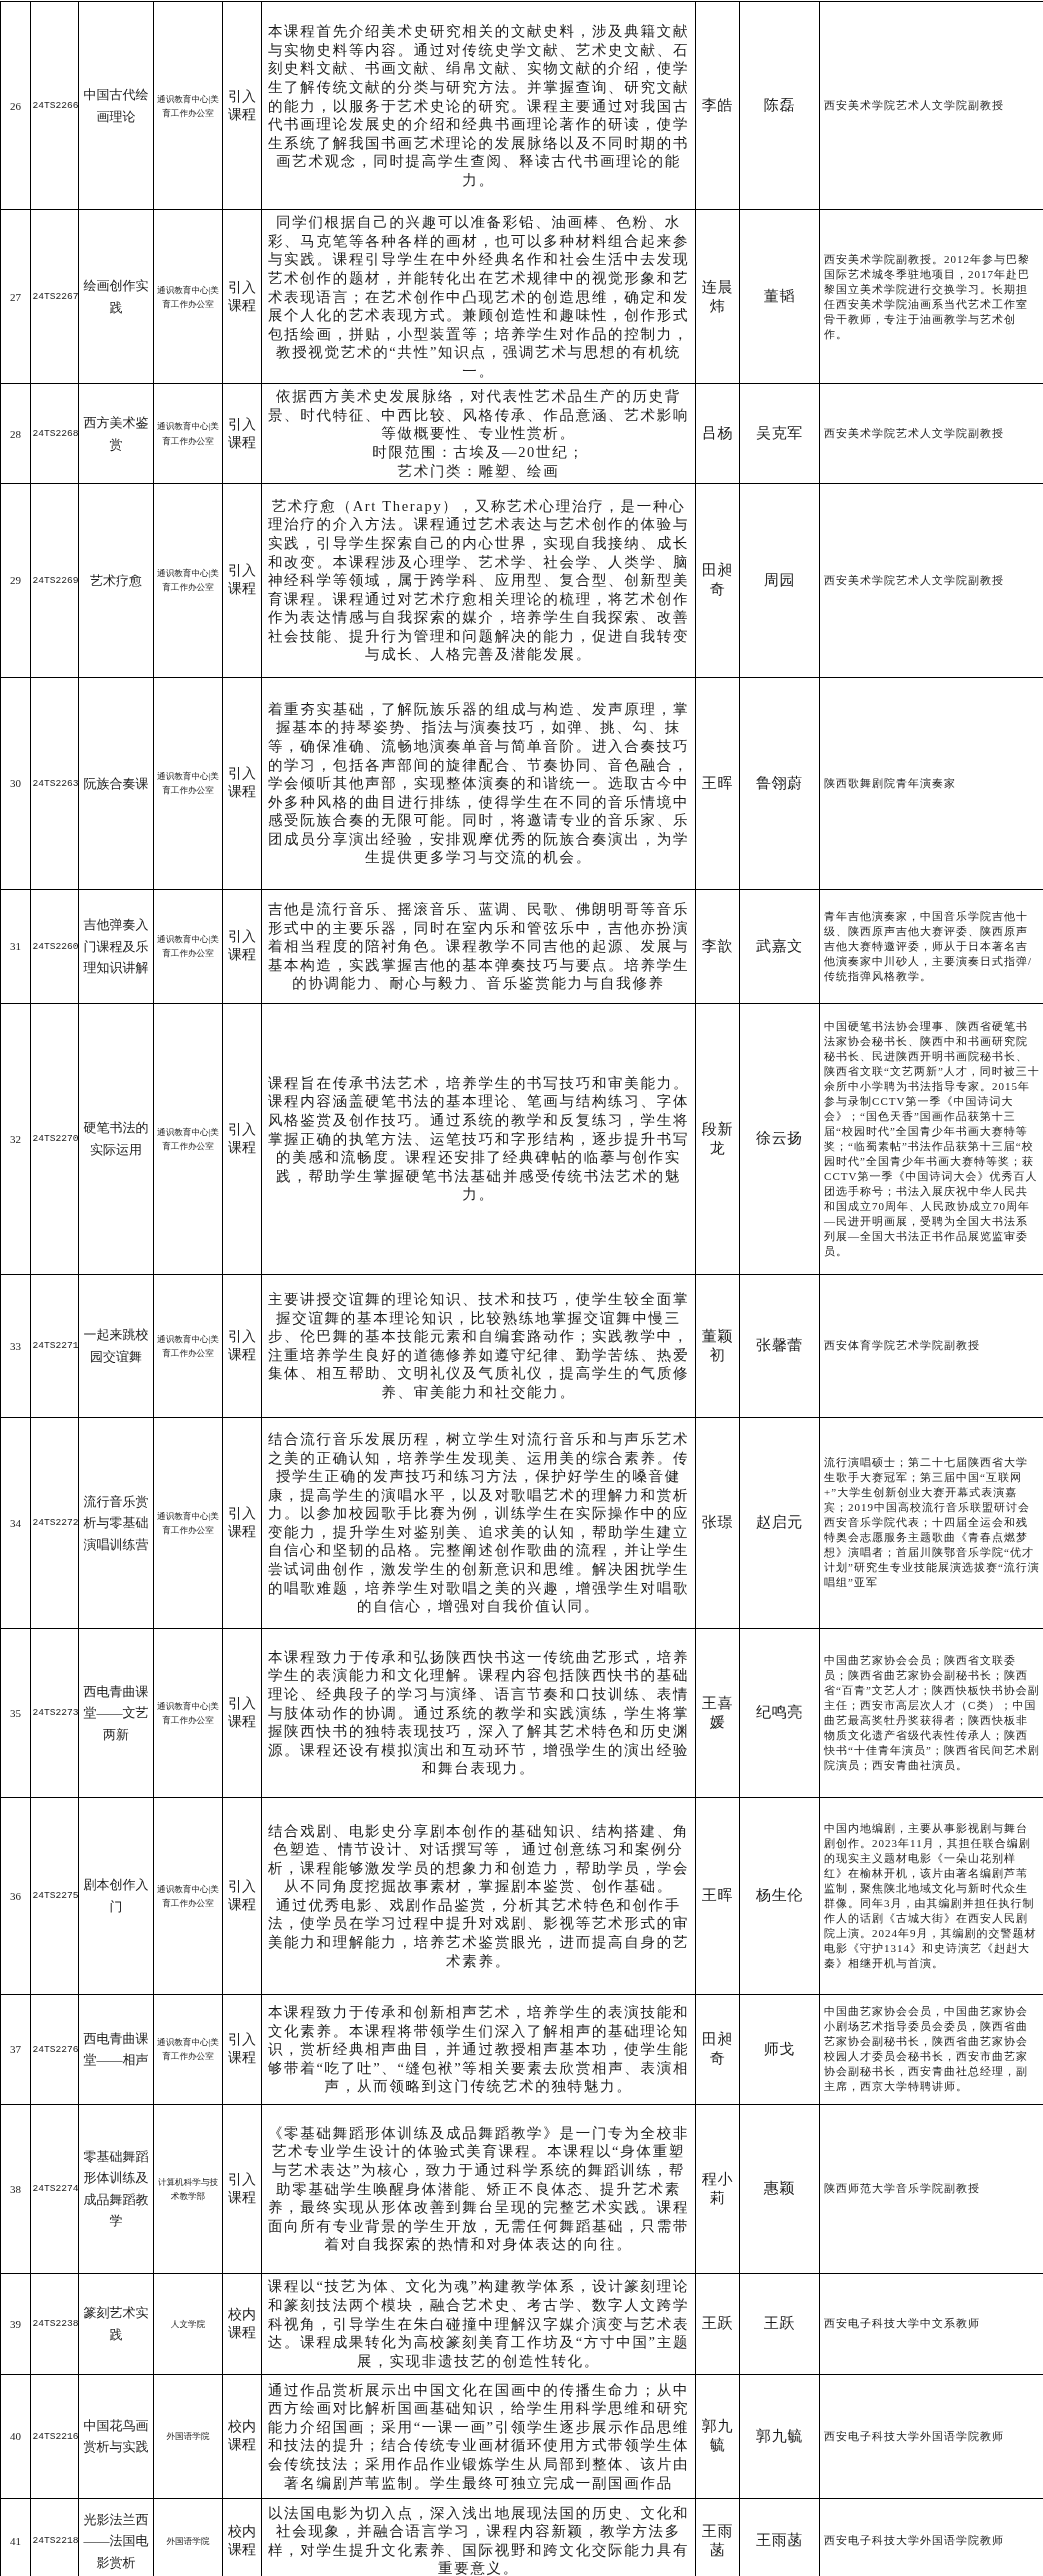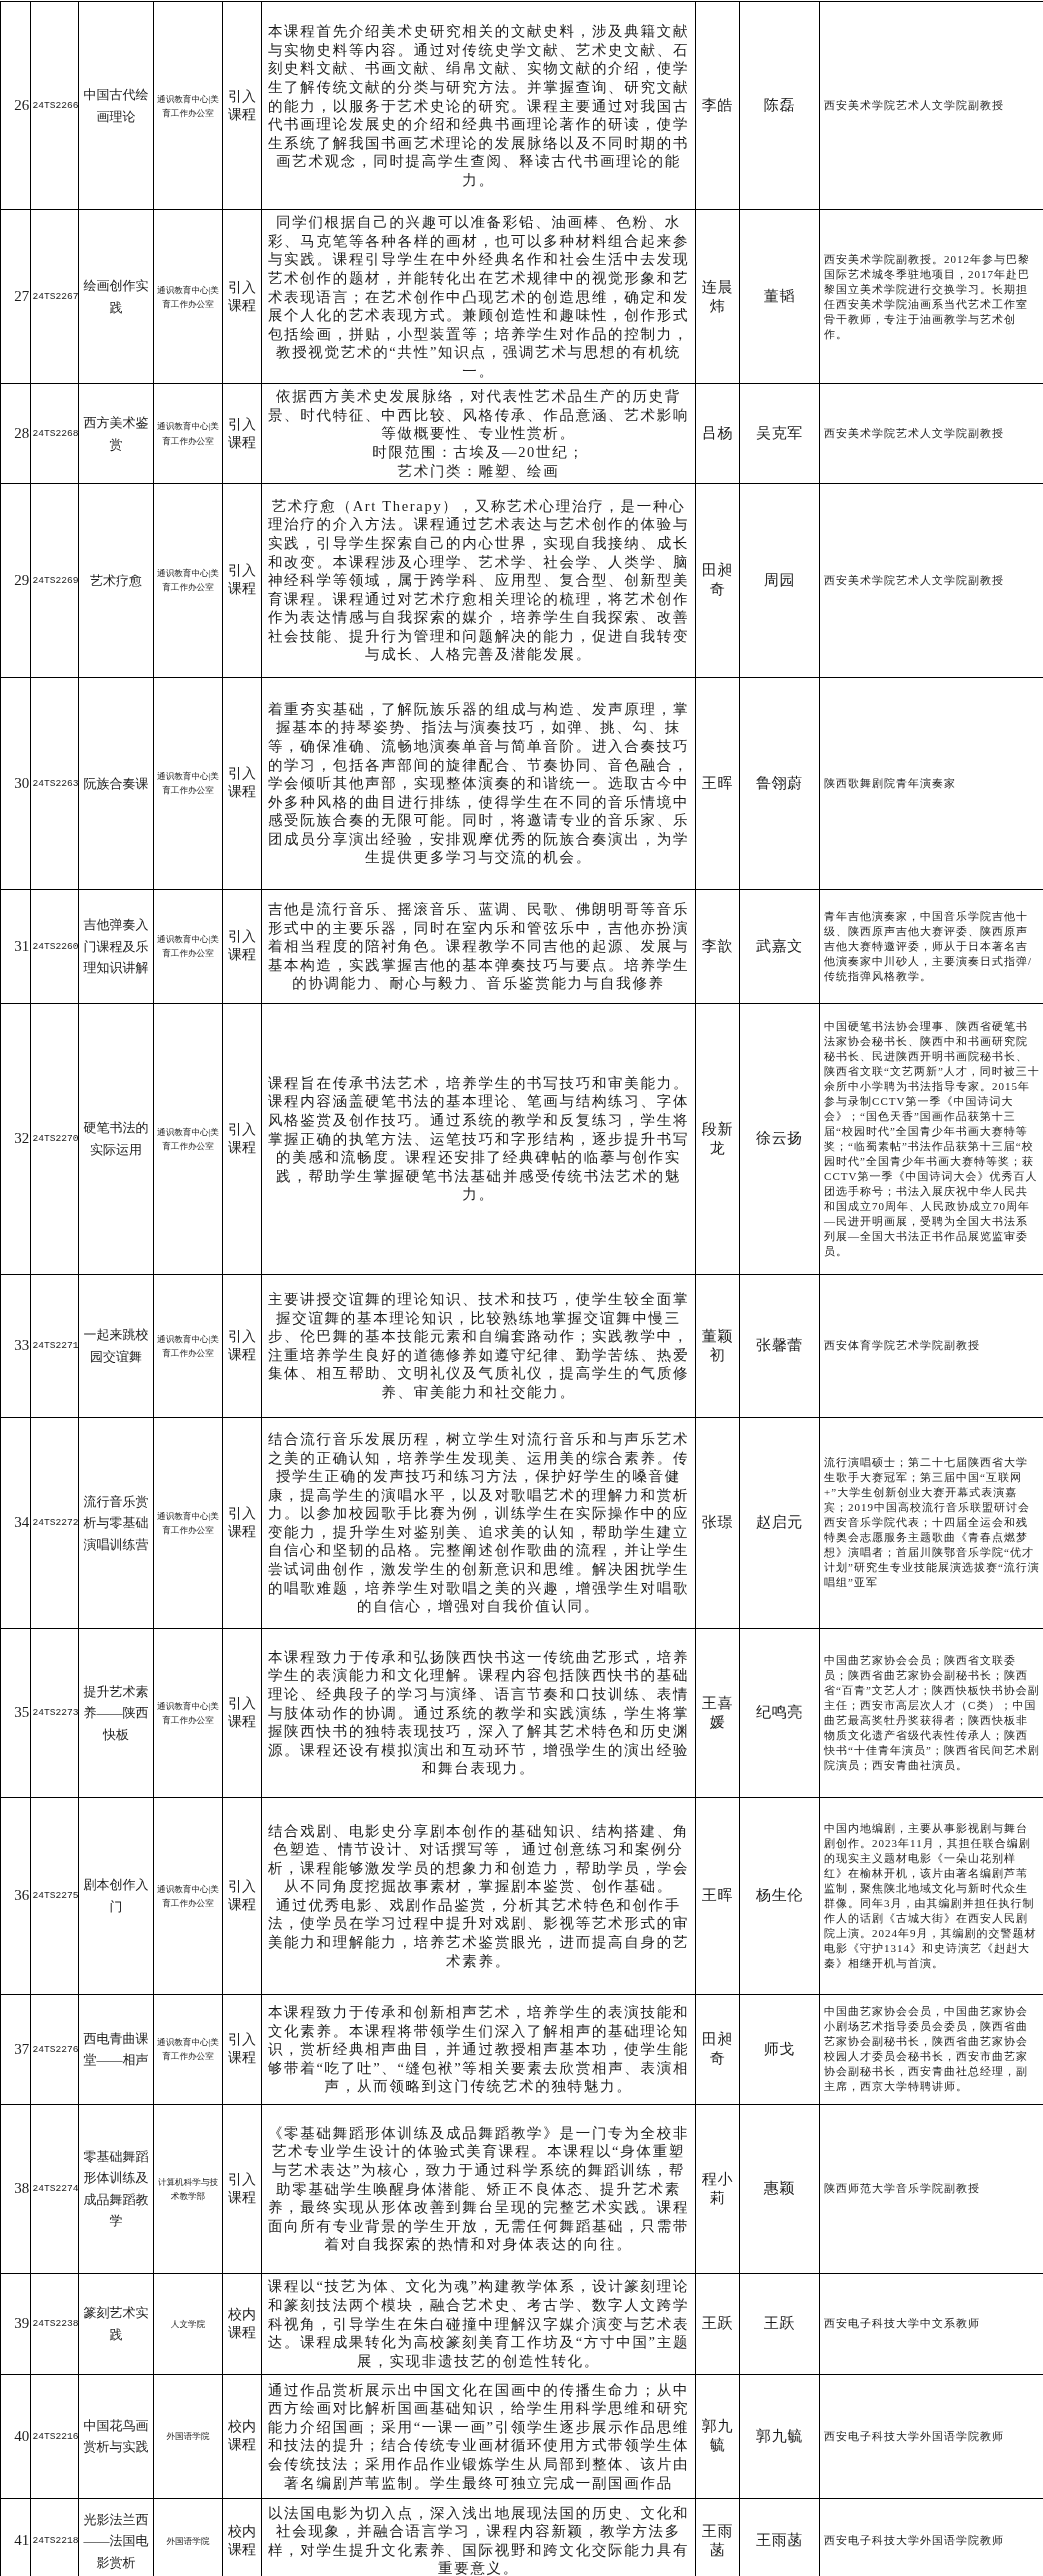--- a/index.html
+++ b/index.html
@@ -1,19 +1,19 @@
 <!DOCTYPE html>
 <html style="font-size:11px"><head>
 <meta charset="utf-8">
 <style>
   html,body{margin:0;padding:0;background:#ffffff;}
   body{width:1043px;color:#1c1c1c;font-family:"Liberation Serif","DejaVu Serif",serif;}
   table.course-table{border-collapse:collapse;table-layout:fixed;width:1042px;margin-top:1.4px;}
   td{border:0.7px solid #000;vertical-align:middle;box-sizing:border-box;overflow:hidden;background:#fff;}
-  .c-no{font-size:15px;text-align:right;padding:1.4px 0.7px;margin-left:48px;}
+  .c-no{font-size:11px;text-align:center;padding:1.4px 0.7px;margin-left:48px;}
   .c-code{font-size:9.6px;text-align:left;padding:1.4px 1.4px;font-family:Liberation Mono, monospace;}
   .c-name{font-size:13px;text-align:center;line-height:1.65;padding:1.4px 0.7px;}
   .c-dept{font-size:8.6px;text-align:center;line-height:1.65;padding:1.4px 1.4px;}
   .c-type{font-size:14px;text-align:center;padding:1.4px 0.7px;}
   .c-desc{font-size:14.5px;line-height:18.6px;letter-spacing:1.7px;text-align:center;padding:2.8px 4.8px;white-space:pre-wrap;}
   .c-t1,.c-t2{font-size:15px;text-align:center;letter-spacing:0.7px;padding:1.4px 1.4px;}
   .c-title{font-size:11px;line-height:15px;letter-spacing:1px;text-align:left;padding:2.8px 4.1px;margin-left:40px;}
 </style>
 </head>
 <body>
@@ -128,21 +128,21 @@
     <td class="c-dept">通识教育中心|美育工作办公室</td>
     <td class="c-type">引入课程</td>
     <td class="c-desc">结合流行音乐发展历程，树立学生对流行音乐和与声乐艺术之美的正确认知，培养学生发现美、运用美的综合素养。传授学生正确的发声技巧和练习方法，保护好学生的嗓音健康，提高学生的演唱水平，以及对歌唱艺术的理解力和赏析力。以参加校园歌手比赛为例，训练学生在实际操作中的应变能力，提升学生对鉴别美、追求美的认知，帮助学生建立自信心和坚韧的品格。完整阐述创作歌曲的流程，并让学生尝试词曲创作，激发学生的创新意识和思维。解决困扰学生的唱歌难题，培养学生对歌唱之美的兴趣，增强学生对唱歌的自信心，增强对自我价值认同。</td>
     <td class="c-t1">张璟</td>
     <td class="c-t2">赵启元</td>
     <td class="c-title">流行演唱硕士；第二十七届陕西省大学生歌手大赛冠军；第三届中国“互联网+”大学生创新创业大赛开幕式表演嘉宾；2019中国高校流行音乐联盟研讨会西安音乐学院代表；十四届全运会和残特奥会志愿服务主题歌曲《青春点燃梦想》演唱者；首届川陕鄂音乐学院“优才计划”研究生专业技能展演选拔赛“流行演唱组”亚军</td>
   </tr>
       <tr style="height: 169px;">
     <td class="c-no">35</td>
     <td class="c-code">24TS2273</td>
-    <td class="c-name">提升艺术素养——陕西快板</td>
+    <td class="c-name">西电青曲课堂——文艺两新</td>
     <td class="c-dept">通识教育中心|美育工作办公室</td>
     <td class="c-type">引入课程</td>
     <td class="c-desc">本课程致力于传承和弘扬陕西快书这一传统曲艺形式，培养学生的表演能力和文化理解。课程内容包括陕西快书的基础理论、经典段子的学习与演绎、语言节奏和口技训练、表情与肢体动作的协调。通过系统的教学和实践演练，学生将掌握陕西快书的独特表现技巧，深入了解其艺术特色和历史渊源。课程还设有模拟演出和互动环节，增强学生的演出经验和舞台表现力。</td>
     <td class="c-t1">王喜媛</td>
     <td class="c-t2">纪鸣亮</td>
     <td class="c-title">中国曲艺家协会会员；陕西省文联委员；陕西省曲艺家协会副秘书长；陕西省“百青”文艺人才；陕西快板快书协会副主任；西安市高层次人才（C类）；中国曲艺最高奖牡丹奖获得者；陕西快板非物质文化遗产省级代表性传承人；陕西快书“十佳青年演员”；陕西省民间艺术剧院演员；西安青曲社演员。</td>
   </tr>
       <tr style="height: 197px;">
     <td class="c-no">36</td>
     <td class="c-code">24TS2275</td>

